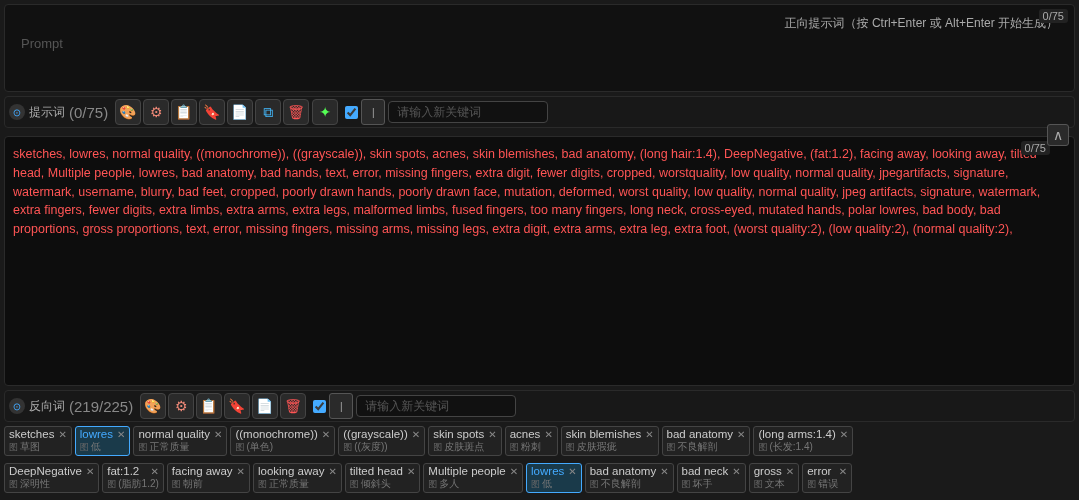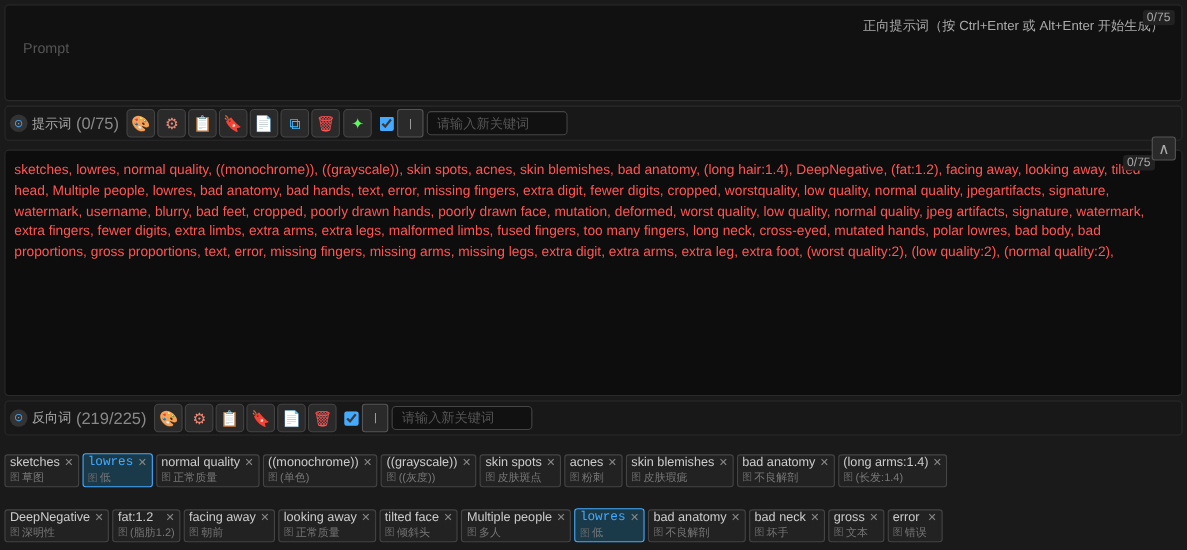--- a/index.html
+++ b/index.html
@@ -106,21 +106,21 @@
       accent-color: #4af;
     }
 
     .keyword-input {
       background: #111;
       border: 1px solid #444;
       border-radius: 4px;
       color: #bef264;
       padding: 3px 8px;
       font-size: 12px;
-      width: 128px;
+      width: 160px;
       outline: none;
     }
 
     .keyword-input::placeholder { color: #555; }
 
     .divider-btn {
       width: 24px;
       height: 26px;
       background: #2a2a2a;
       border: 1px solid #555;
@@ -162,21 +162,20 @@
       overflow-y: auto;
       height: 100%;
     }
 
     .tags-row {
       display: flex;
       flex-wrap: wrap;
       gap: 3px;
       align-items: center;
       margin-bottom: 3px;
-      margin-top: 12px;
     }
 
     .tag {
       display: flex;
       flex-direction: column;
       background: #222;
       border: 1px solid #444;
       border-radius: 3px;
       padding: 1px 4px;
       cursor: pointer;
@@ -184,21 +183,20 @@
     }
 
     .tag.highlighted {
       background: #1a3a4a;
       border-color: #4af;
       color: #4af;
     }
 
     .tag.highlighted .tag-name {
       color: #4af;
-      font-family: Liberation Mono, monospace;
     }
 
     .tag-top {
       display: flex;
       align-items: center;
       justify-content: space-between;
       gap: 2px;
     }
 
     .tag-name {
@@ -461,21 +459,21 @@
           <span class="tag-name">looking away</span>
           <span class="tag-x">✕</span>
         </div>
         <div class="tag-bottom">
           <span class="tag-icon">图</span>
           <span>正常质量</span>
         </div>
       </div>
       <div class="tag">
         <div class="tag-top">
-          <span class="tag-name">tilted face</span>
+          <span class="tag-name">tilted head</span>
           <span class="tag-x">✕</span>
         </div>
         <div class="tag-bottom">
           <span class="tag-icon">图</span>
           <span>倾斜头</span>
         </div>
       </div>
       <div class="tag">
         <div class="tag-top">
           <span class="tag-name">Multiple people</span>

